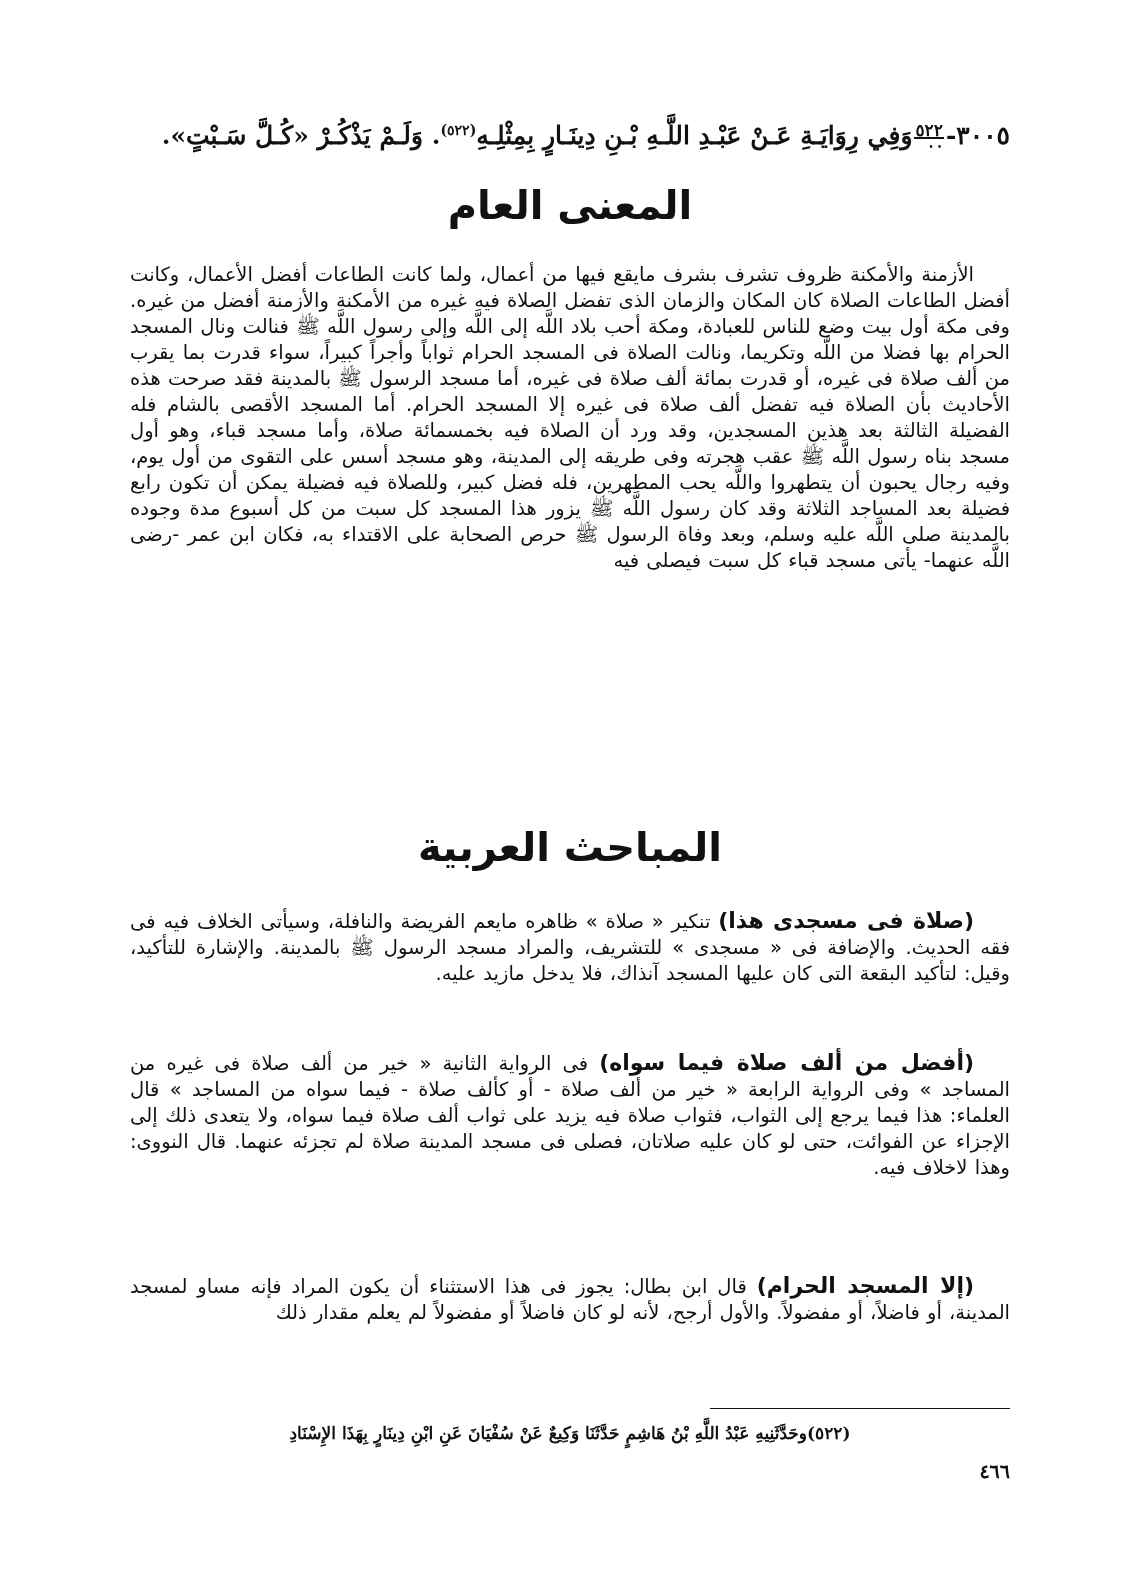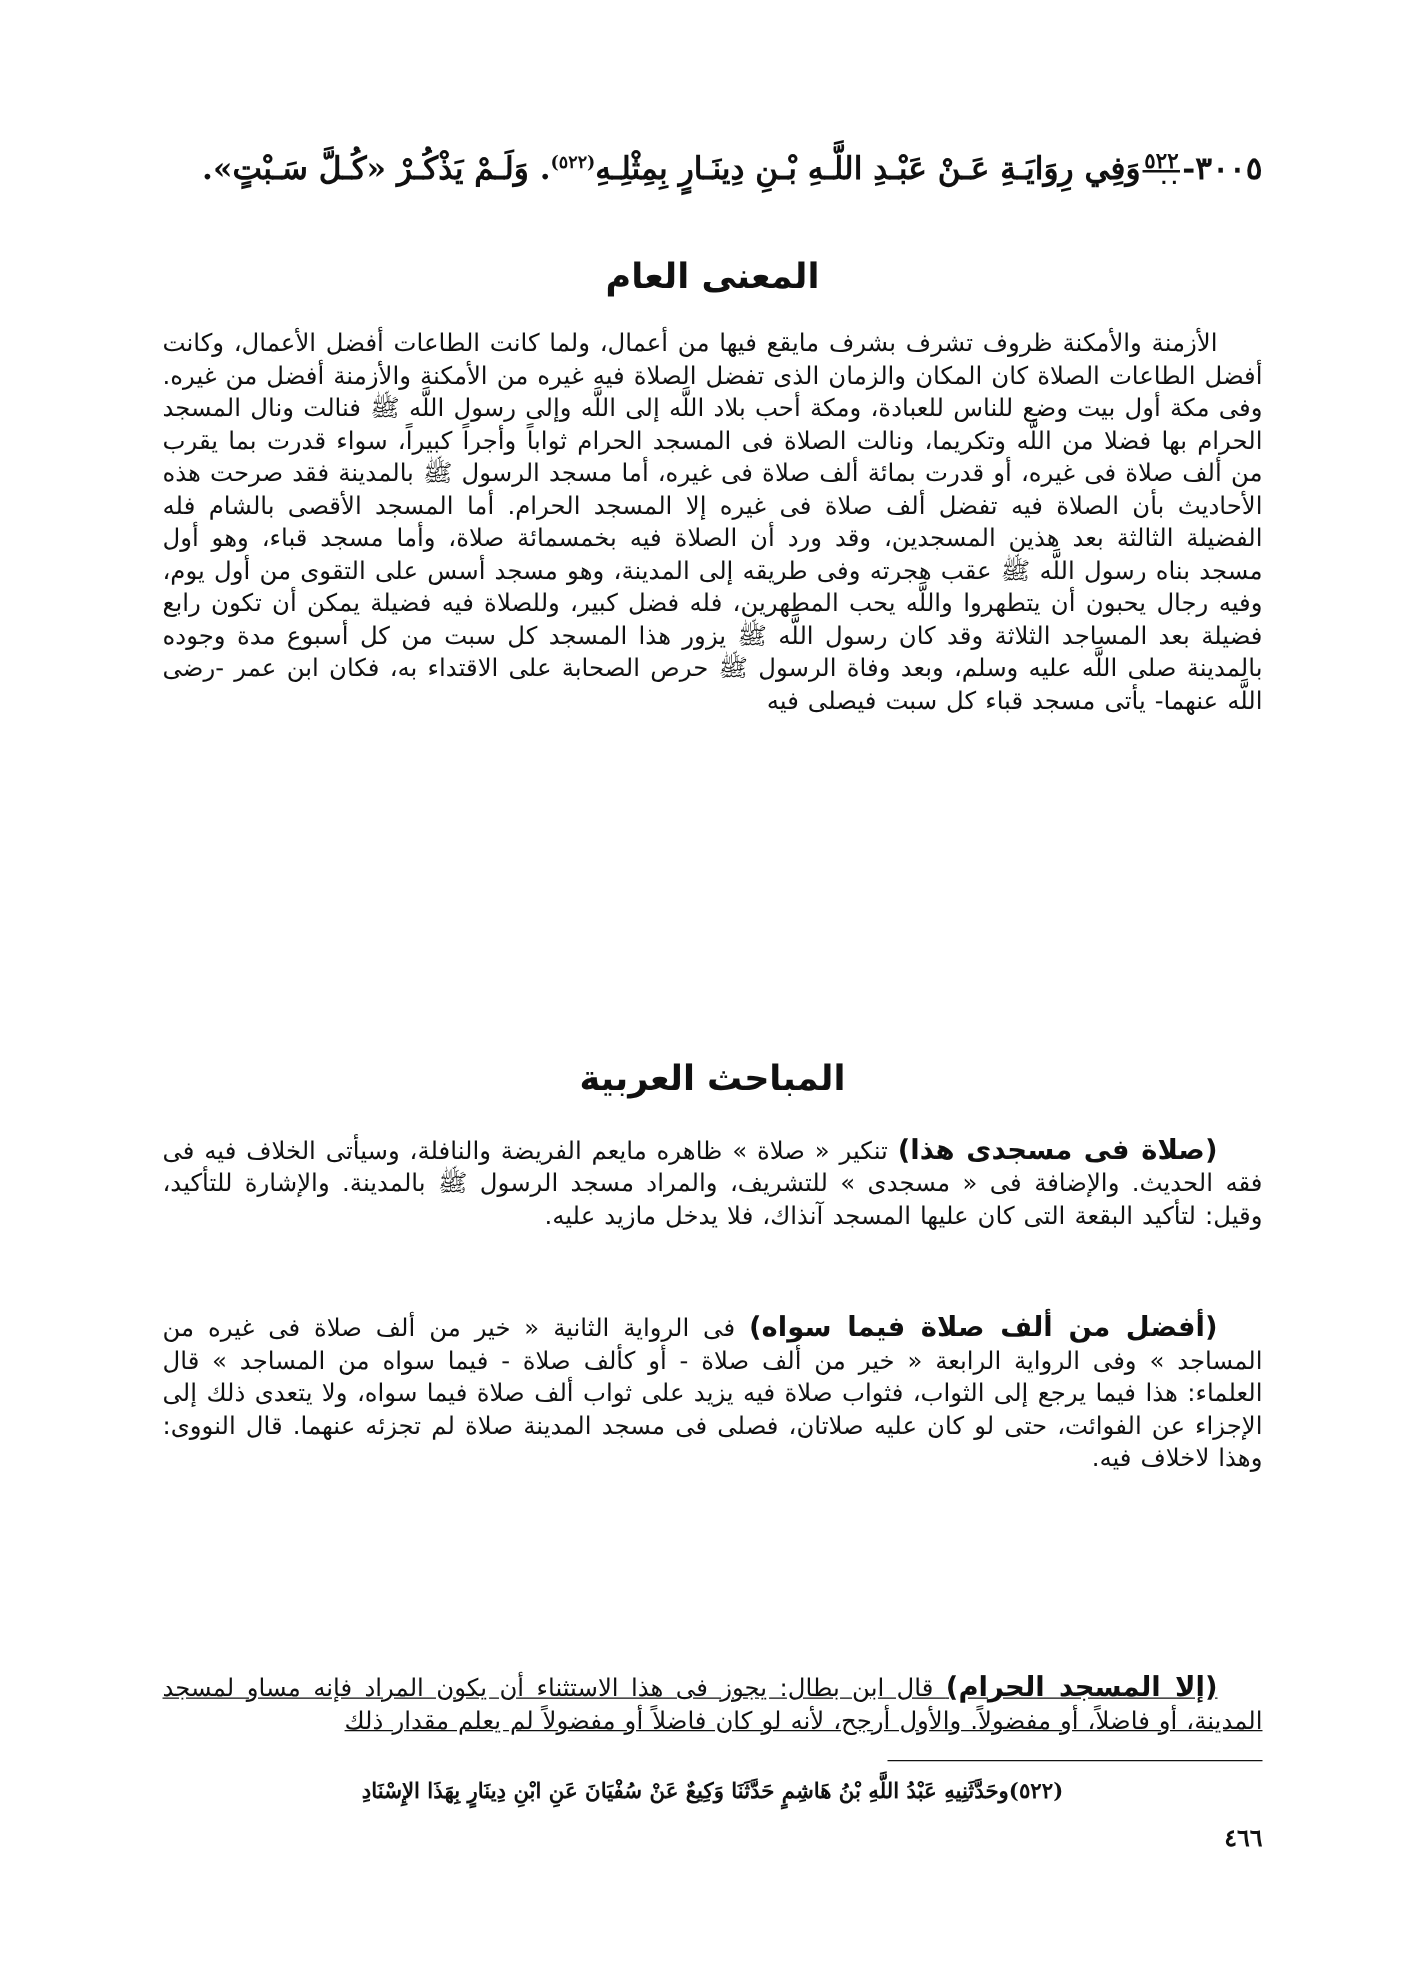--- a/index.html
+++ b/index.html
@@ -13,34 +13,34 @@
     position: absolute; top: 108px; right: 0; left: 0;
     font-family: "DejaVu Serif", "Liberation Serif", serif;
     font-weight: bold; font-size: 25px; line-height: 44px; text-align: right; white-space: nowrap;
   }
   .hadith .num { font-weight: bold; }
   .hadith .frac { display: inline-block; vertical-align: middle; text-align: right; line-height: 14px; font-size: 17px; margin: 12px 2px; }
   .hadith .frac .top { display: block; border-bottom: 2px solid #111; padding: 0 1px; }
   .hadith .frac .bot { display: block; font-size: 16px; }
   .hadith sup { font-size: 14px; }
   h2 {
-    position: absolute; left: 0; right: 0; margin: 16px; text-align: center;
-    font-size: 28px; font-weight: bold; line-height: 50px;
+    position: absolute; left: 0; right: 0; margin: 0; text-align: center;
+    font-size: 40px; font-weight: bold; line-height: 50px;
   }
   .h-general { top: 180px; }
   .h-arabic { top: 822px; }
   .para {
     position: absolute; left: 0; right: 0; margin: 0;
     font-size: 19.5px; line-height: 26px; text-align: justify; text-align-last: right;
     word-spacing: 1px;
   }
   .p-general { top: 262px; text-indent: 36px; }
   .p-1 { top: 908px; text-indent: 36px; }
   .p-2 { top: 1050px; text-indent: 36px; }
-  .p-3 { top: 1338px; text-indent: 36px; text-decoration: underline; }
+  .p-3 { top: 1273px; text-indent: 36px; }
   .lead { font-weight: bold; font-size: 22px; }
   .fn-rule { position: absolute; top: 1408px; right: 0; width: 300px; border-top: 1.5px solid #111; }
   .footnote {
     position: absolute; top: 1418px; right: 0; left: 0; margin: 0;
     font-family: "DejaVu Serif", "Liberation Serif", serif; font-weight: bold;
     font-size: 17px; line-height: 30px; text-align: center; white-space: nowrap;
   }
   .page-num {
     position: absolute; top: 1456px; right: 0; margin: 0;
     font-family: "DejaVu Serif", "Liberation Serif", serif; font-weight: bold; font-size: 19px; line-height: 30px;

